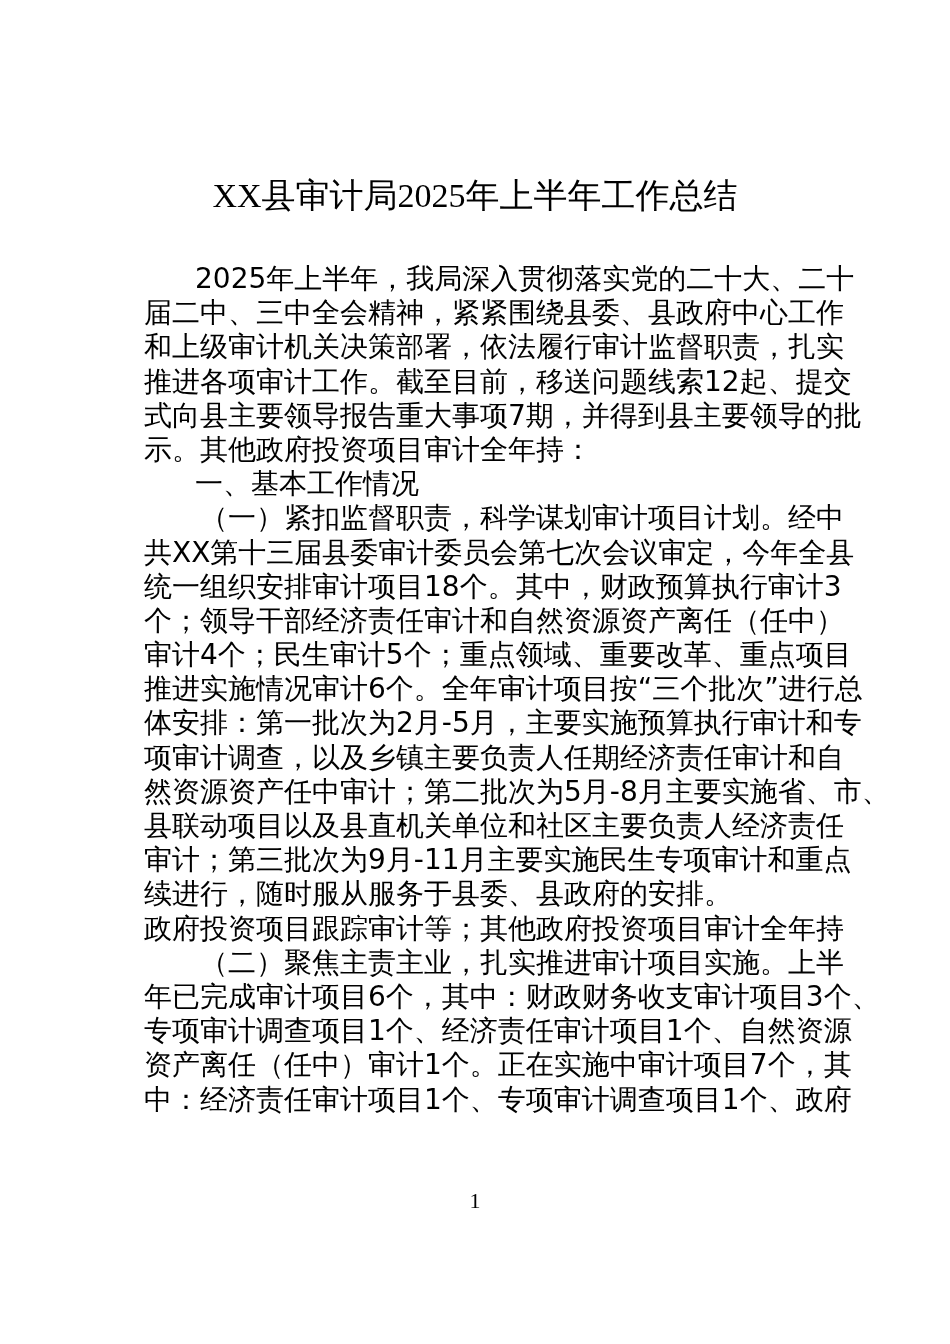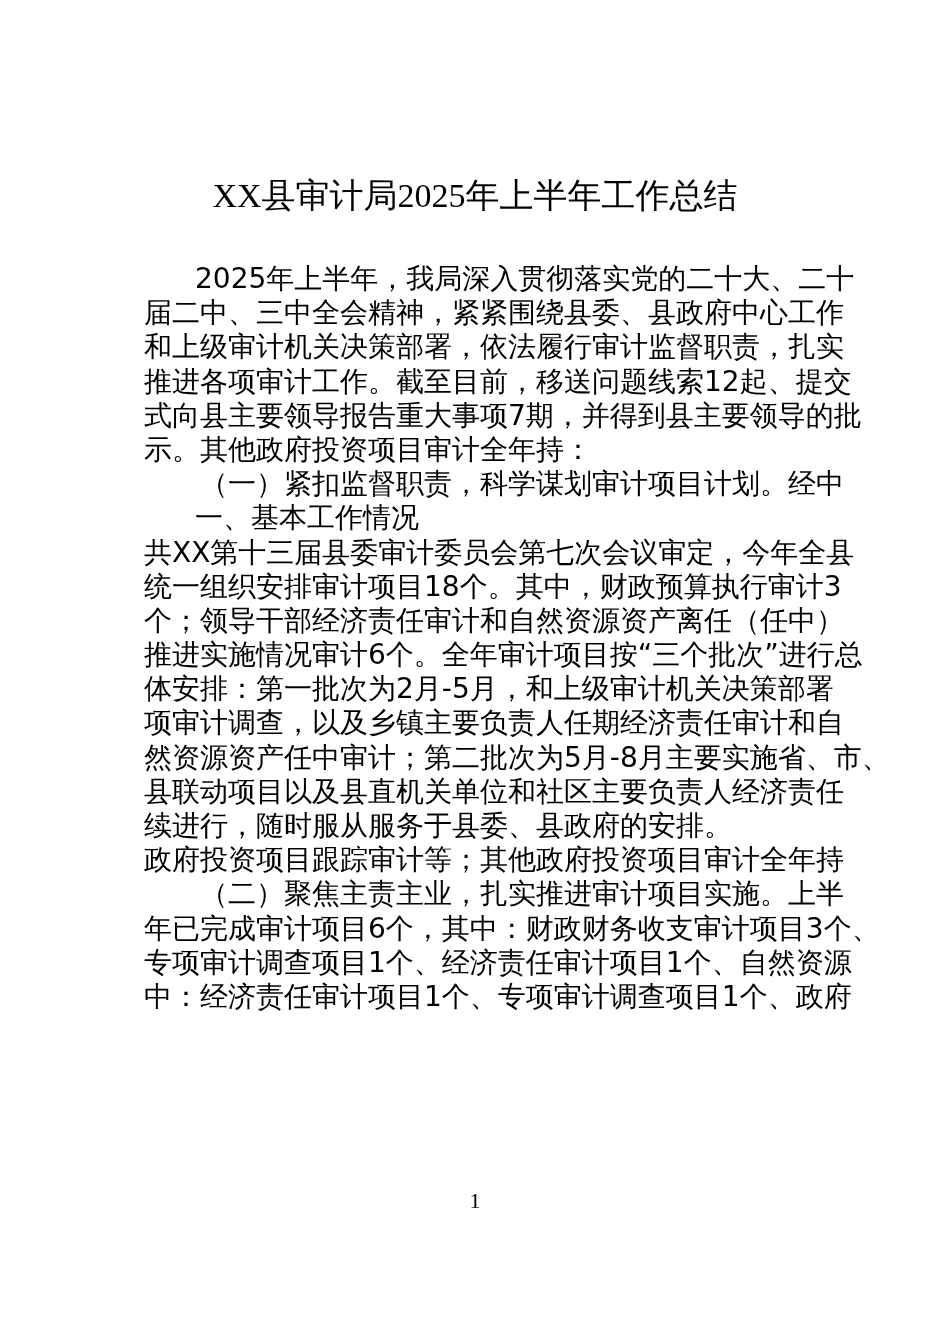--- a/index.html
+++ b/index.html
@@ -22,32 +22,35 @@
 <div class="page">
   <div class="title">XX县审计局2025年上半年工作总结</div>
 
   <div class="body" id="body">
       <div class="line indent">2025年上半年，我局深入贯彻落实党的二十大、二十</div>
       <div class="line">届二中、三中全会精神，紧紧围绕县委、县政府中心工作</div>
       <div class="line">和上级审计机关决策部署，依法履行审计监督职责，扎实</div>
       <div class="line">推进各项审计工作。截至目前，移送问题线索12起、提交</div>
       <div class="line">式向县主要领导报告重大事项7期，并得到县主要领导的批</div>
       <div class="line">示。其他政府投资项目审计全年持：</div>
+      <div class="line indent">一、基本工作情况</div>
       <div class="line indent2">（一）紧扣监督职责，科学谋划审计项目计划。经中</div>
-      <div class="line indent">一、基本工作情况</div>
       <div class="line">共XX第十三届县委审计委员会第七次会议审定，今年全县</div>
       <div class="line">统一组织安排审计项目18个。其中，财政预算执行审计3</div>
       <div class="line">个；领导干部经济责任审计和自然资源资产离任（任中）</div>
+      <div class="line">审计4个；民生审计5个；重点领域、重要改革、重点项目</div>
       <div class="line">推进实施情况审计6个。全年审计项目按“三个批次”进行总</div>
-      <div class="line">体安排：第一批次为2月-5月，和上级审计机关决策部署</div>
+      <div class="line">体安排：第一批次为2月-5月，主要实施预算执行审计和专</div>
       <div class="line">项审计调查，以及乡镇主要负责人任期经济责任审计和自</div>
       <div class="line">然资源资产任中审计；第二批次为5月-8月主要实施省、市、</div>
       <div class="line">县联动项目以及县直机关单位和社区主要负责人经济责任</div>
+      <div class="line">审计；第三批次为9月-11月主要实施民生专项审计和重点</div>
       <div class="line">续进行，随时服从服务于县委、县政府的安排。</div>
       <div class="line">政府投资项目跟踪审计等；其他政府投资项目审计全年持</div>
       <div class="line indent2">（二）聚焦主责主业，扎实推进审计项目实施。上半</div>
       <div class="line">年已完成审计项目6个，其中：财政财务收支审计项目3个、</div>
       <div class="line">专项审计调查项目1个、经济责任审计项目1个、自然资源</div>
+      <div class="line">资产离任（任中）审计1个。正在实施中审计项目7个，其</div>
       <div class="line">中：经济责任审计项目1个、专项审计调查项目1个、政府</div>
     </div>
 
   <div class="pnum">1</div>
 </div>
 
 </body></html>

